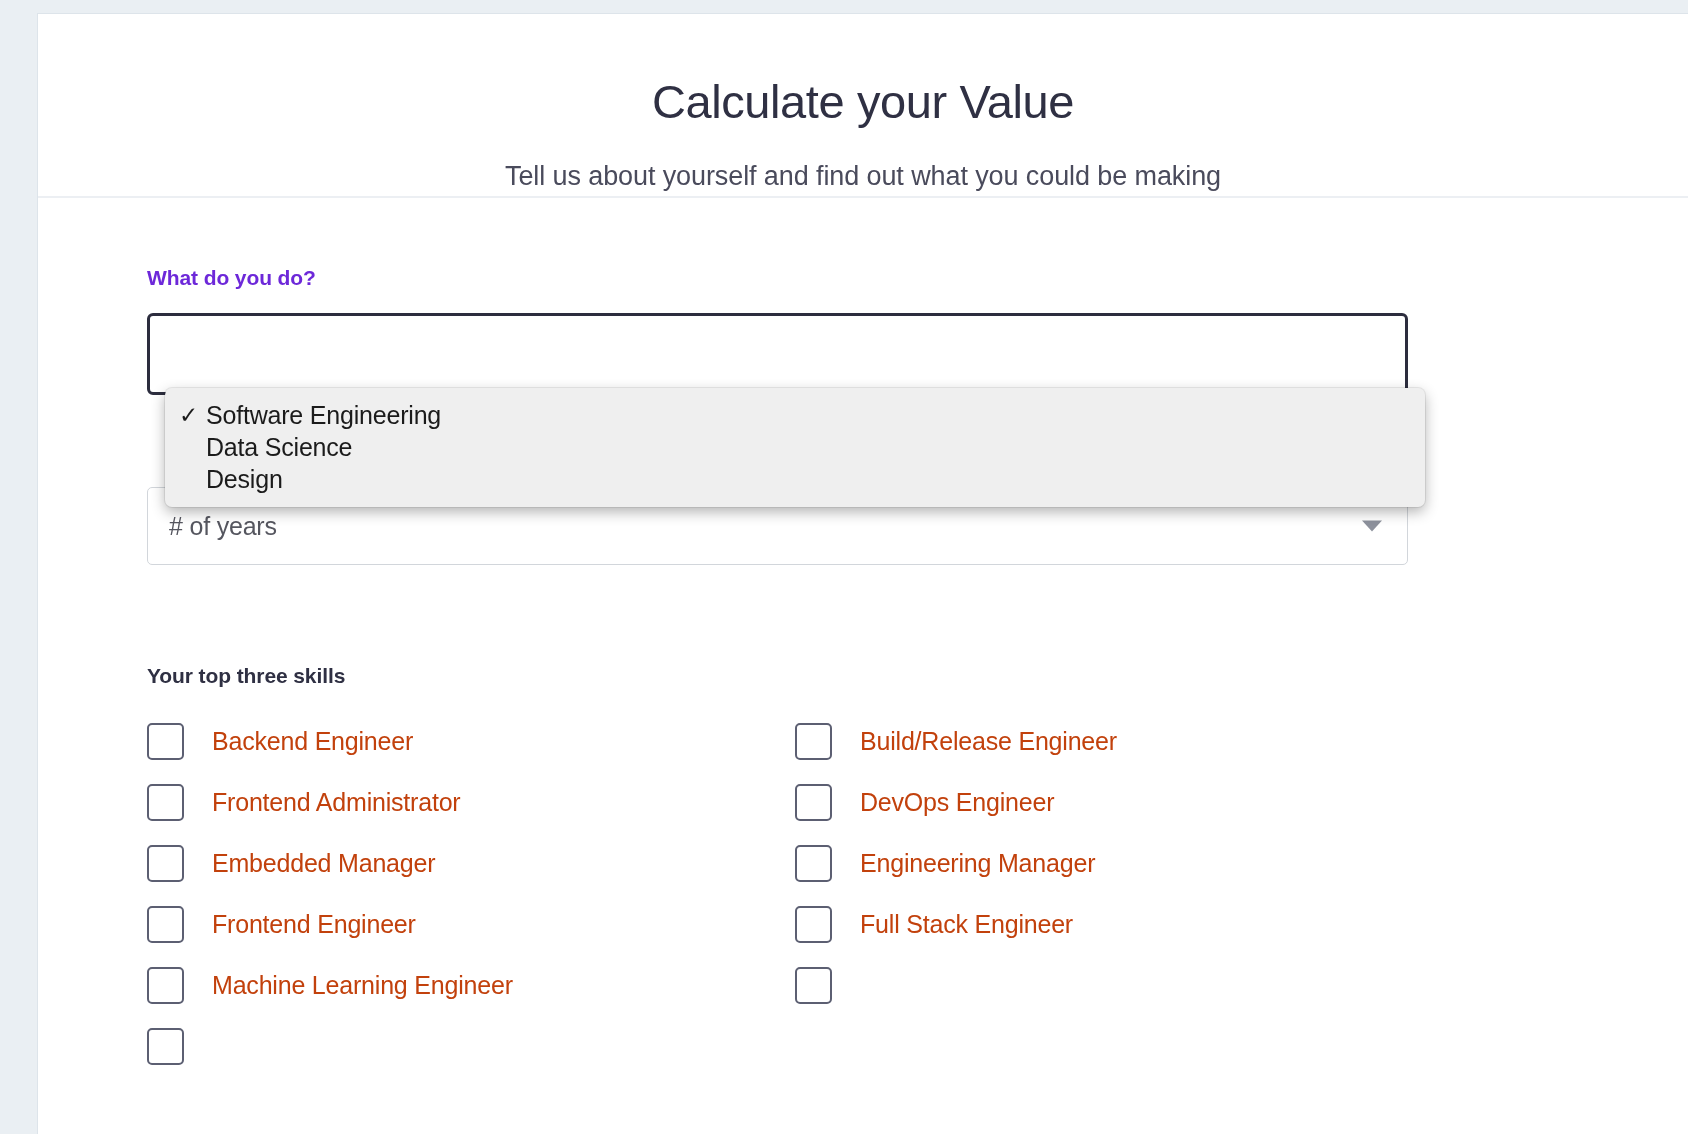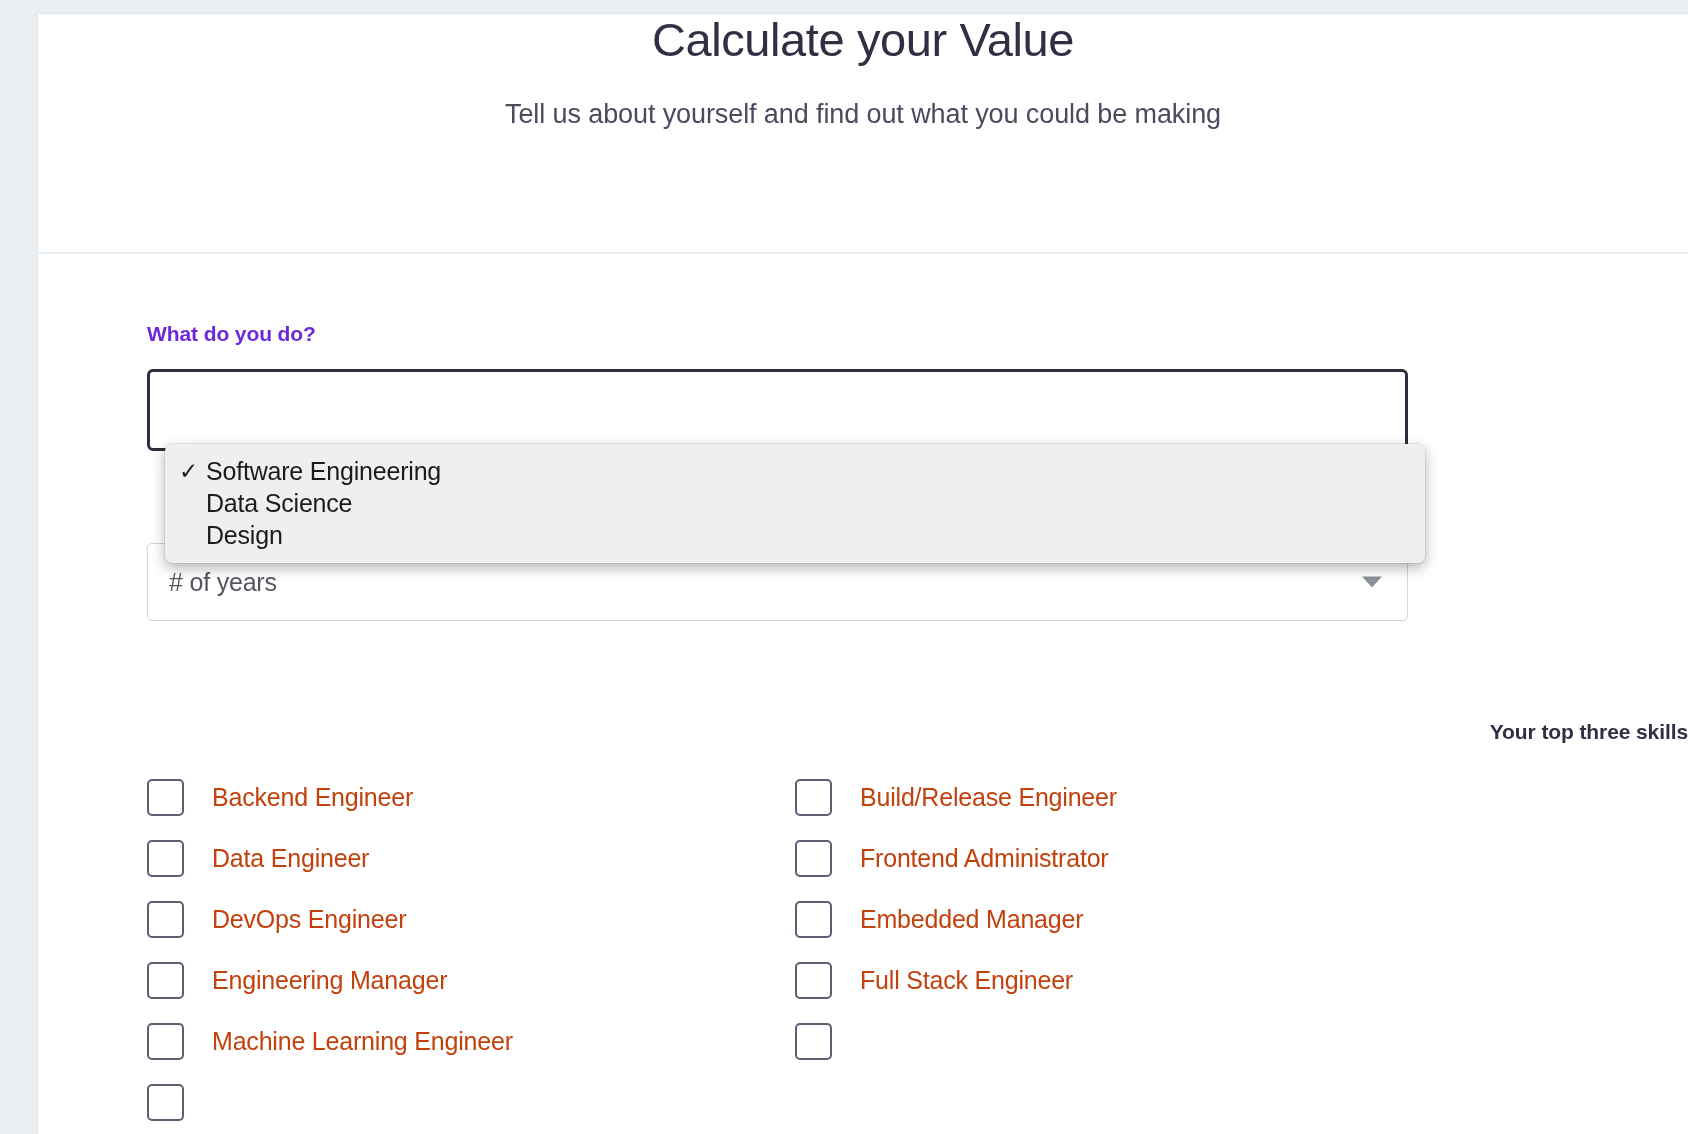--- a/index.html
+++ b/index.html
@@ -26,23 +26,24 @@
     height: 1121px;
     background: #ffffff;
     border: 1px solid #dde4ea;
     border-bottom: none;
     border-right: none;
     overflow: hidden;
   }
 
   
   .card-header {
-    height: 240px;
+    height: 184px;
     border-bottom: 2px solid #eceff3;
     text-align: center;
+    padding-top: 62px;
   }
 
   .page-title {
     font-size: 47px;
     font-weight: 400;
     letter-spacing: -0.4px;
     color: #2f3043;
     line-height: 1.1;
   }
 
@@ -148,21 +149,20 @@
   .skills-section {
     margin-top: 99px;
   }
 
   .skills-title {
     font-size: 21px;
     font-weight: bold;
     color: #2f3043;
     letter-spacing: -0.1px;
     margin-bottom: 20px;
-    text-align: right;
   }
 
   .skills-grid {
     display: grid;
     grid-template-columns: 648px 648px;
     row-gap: 0px;
   }
 
   .skill-row {
     display: flex;
@@ -241,39 +241,39 @@
           <span class="checkbox"></span>
           <span class="skill-label">Backend Engineer</span>
         </div>
         <div class="skill-row">
           <span class="checkbox"></span>
           <span class="skill-label">Build/Release Engineer</span>
         </div>
 
         <div class="skill-row">
           <span class="checkbox"></span>
-          <span class="skill-label">Data Engineer</span>
-        </div>
-        <div class="skill-row">
-          <span class="checkbox"></span>
           <span class="skill-label">Frontend Administrator</span>
         </div>
 
         <div class="skill-row">
           <span class="checkbox"></span>
           <span class="skill-label">DevOps Engineer</span>
         </div>
         <div class="skill-row">
           <span class="checkbox"></span>
           <span class="skill-label">Embedded Manager</span>
         </div>
 
         <div class="skill-row">
           <span class="checkbox"></span>
           <span class="skill-label">Engineering Manager</span>
+        </div>
+        <div class="skill-row">
+          <span class="checkbox"></span>
+          <span class="skill-label">Frontend Engineer</span>
         </div>
 
         <div class="skill-row">
           <span class="checkbox"></span>
           <span class="skill-label">Full Stack Engineer</span>
         </div>
         <div class="skill-row">
           <span class="checkbox"></span>
           <span class="skill-label">Machine Learning Engineer</span>
         </div>

